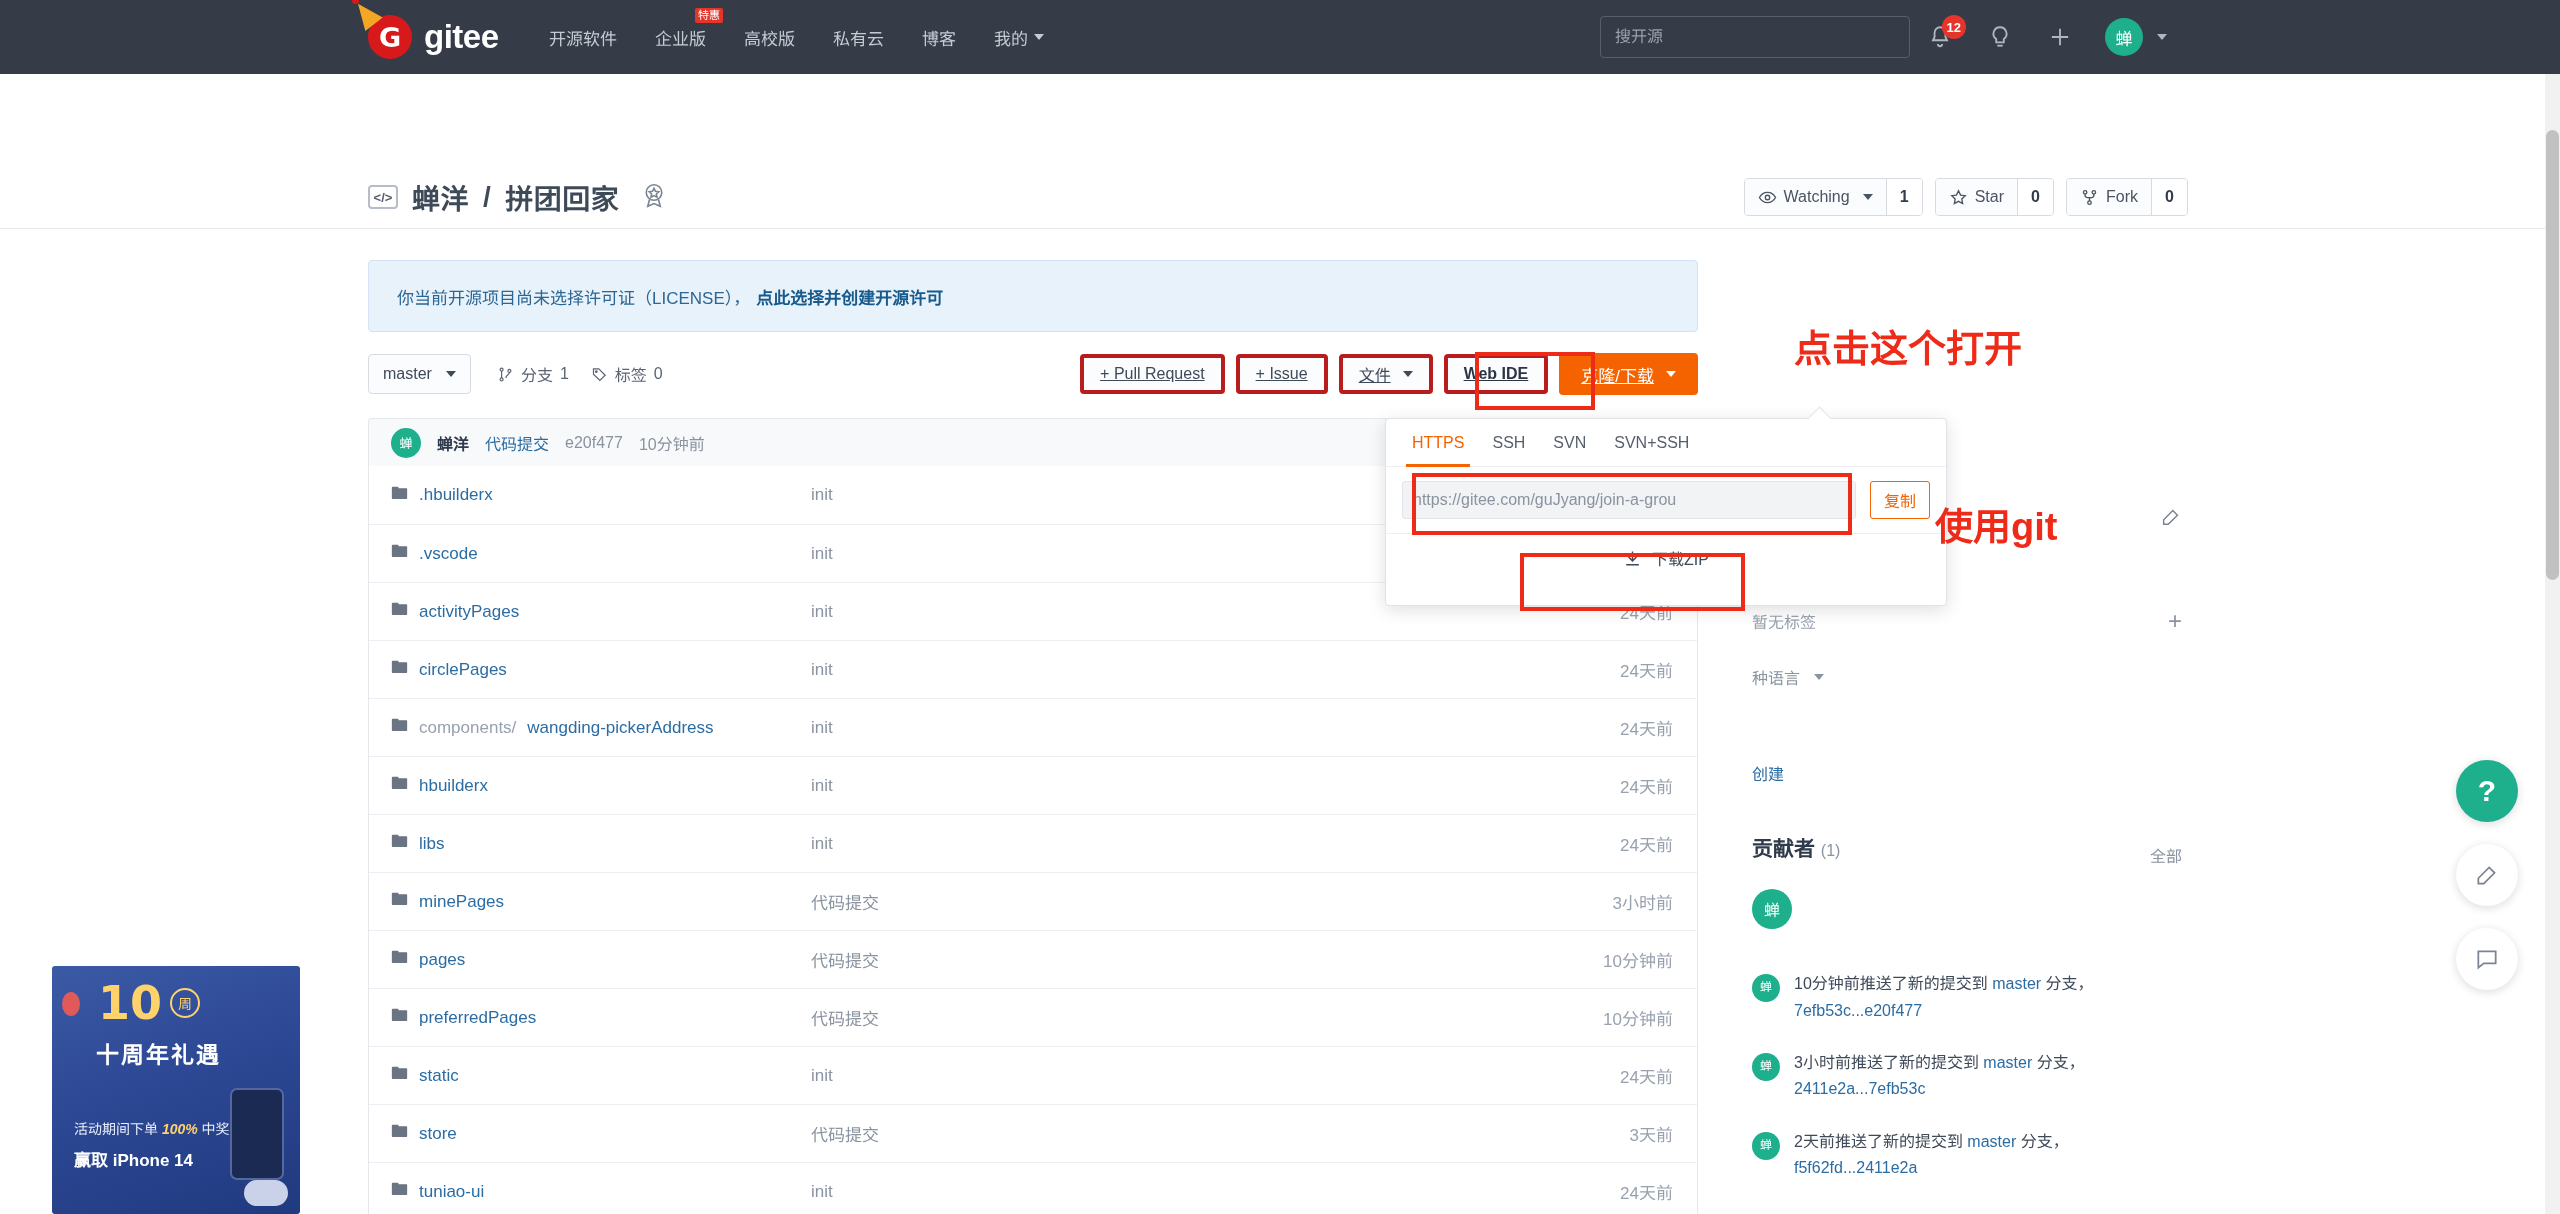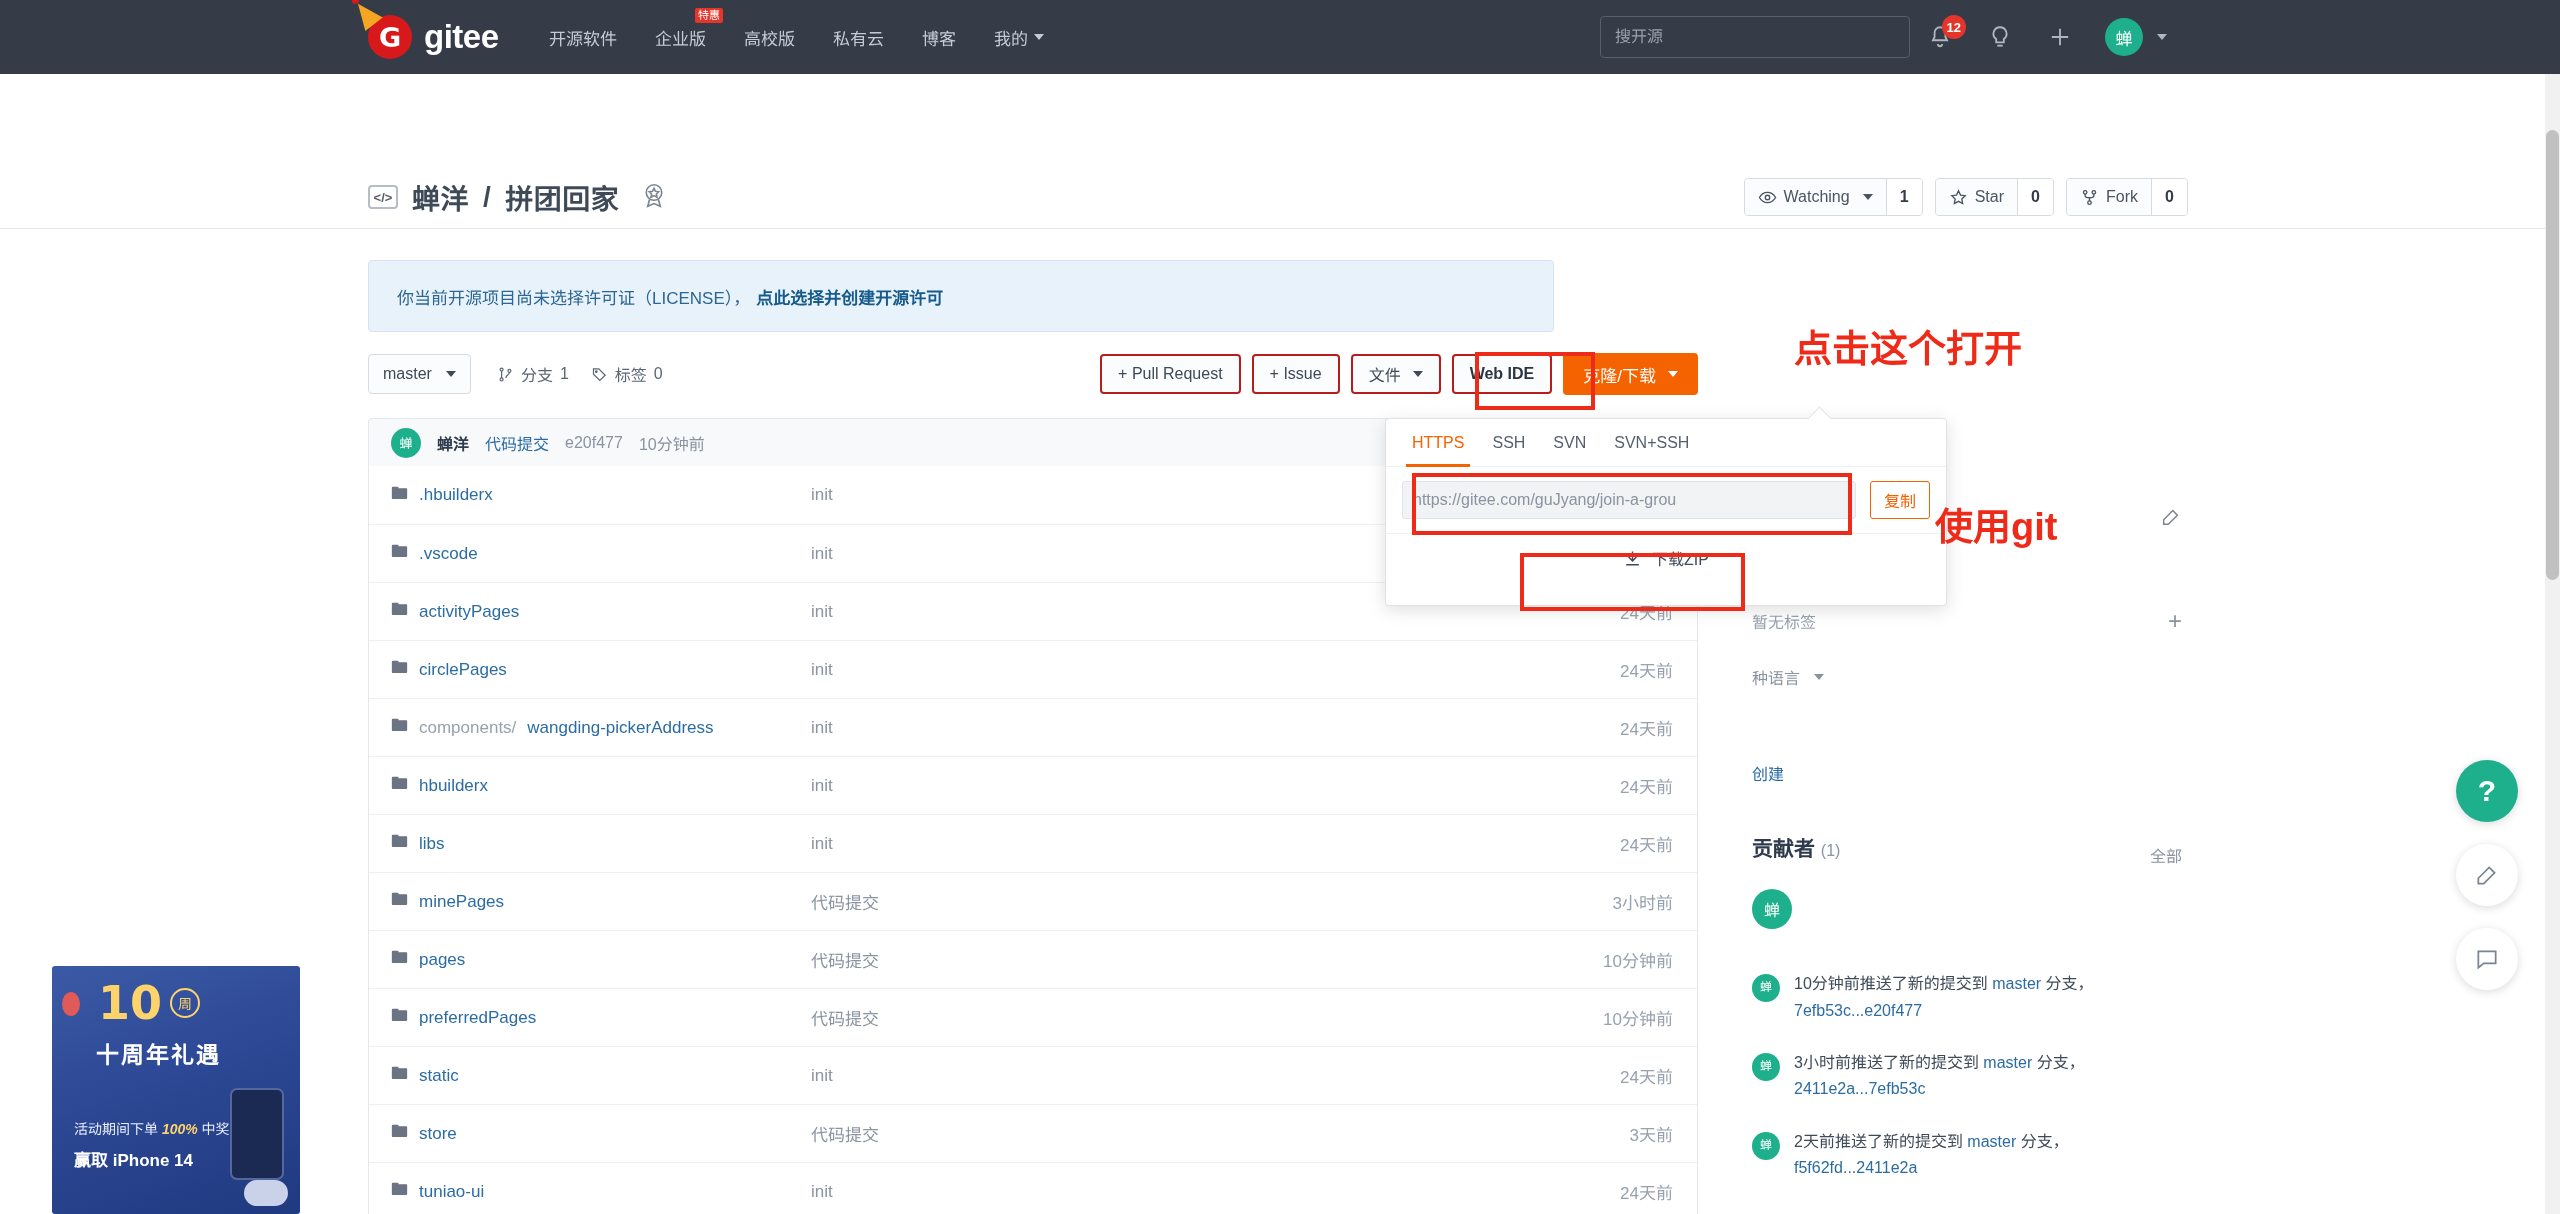--- a/index.html
+++ b/index.html
@@ -191,21 +191,21 @@
     background: #eef1f4; color: #8c95a2; font-size: 13px;
     padding: 0 6px;
   }
 
   
   .content { position: absolute; top: 230px; left: 0; width: 2560px; }
 
   
   .license-banner {
     position: absolute; left: 368px; top: 30px;
-    width: 1186px; height: 72px;
+    width: 1330px; height: 72px;
     background: #e8f2fb; border: 1px solid #d3e3f3;
     border-radius: 4px;
     display: flex; align-items: center;
     padding-left: 28px;
     font-size: 17px; color: #2c6694;
   }
   .license-banner b { color: #175a8c; margin-left: 6px; font-weight: bold; }
 
   
   .toolbar {
@@ -224,23 +224,23 @@
     display: flex; align-items: center; gap: 22px;
     margin-left: 26px; font-size: 16px; color: #5b6573;
   }
   .meta-stat { display: flex; align-items: center; gap: 7px; cursor: pointer; }
   .toolbar-right {
     margin-left: auto; display: flex; align-items: center; gap: 11px;
   }
   .tb-btn {
     display: flex; align-items: center; gap: 6px;
     height: 40px; padding: 0 16px;
-    border: 2px solid #b91c1c; border-radius: 4px;
+    border: 4px solid #b91c1c; border-radius: 4px;
     background: #fbfcfd; font-size: 16px; color: #3f4a58;
-    cursor: pointer; white-space: nowrap;
+    cursor: pointer; white-space: nowrap; text-decoration: underline;
   }
   .tb-btn.webide { font-weight: bold; color: #2b3442; }
   .tb-btn.clone {
     background: #f56200; border-color: #f56200; color: #fff;
     font-size: 17px; padding: 0 18px; height: 42px;
   }
   .tb-btn.clone .caret-down { border-top-color: #fff; }
 
   
   .commit-bar {

